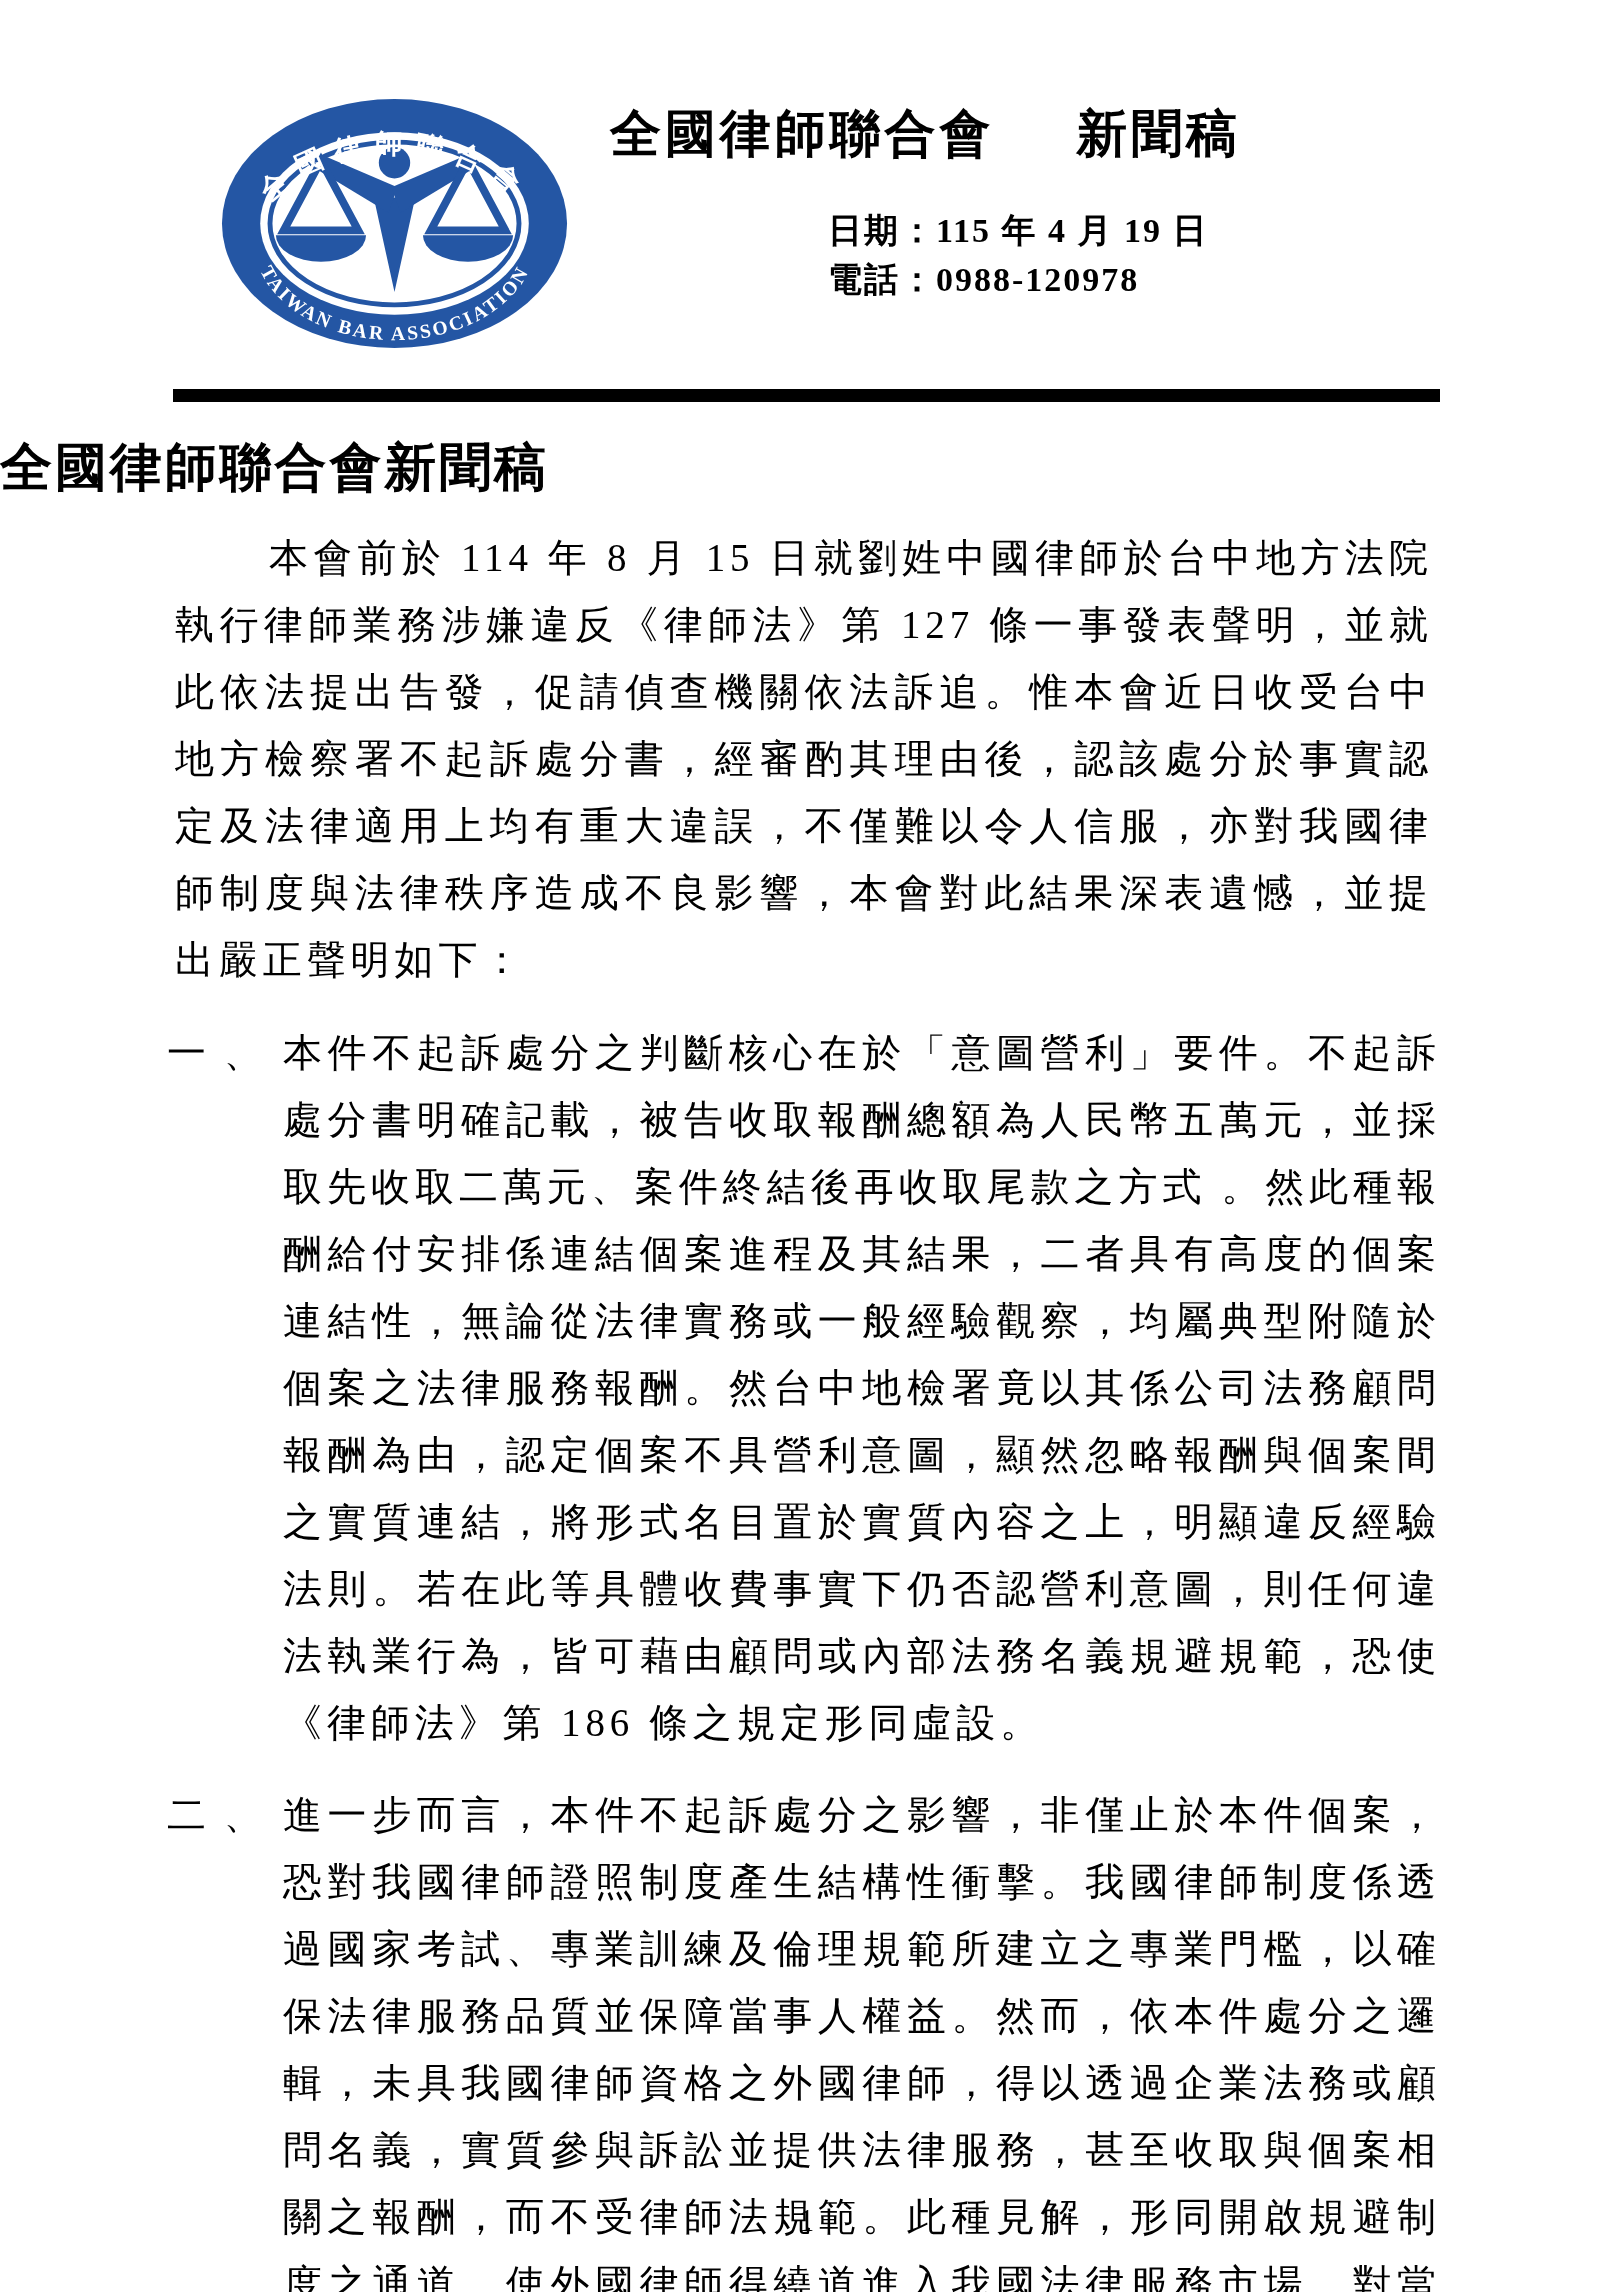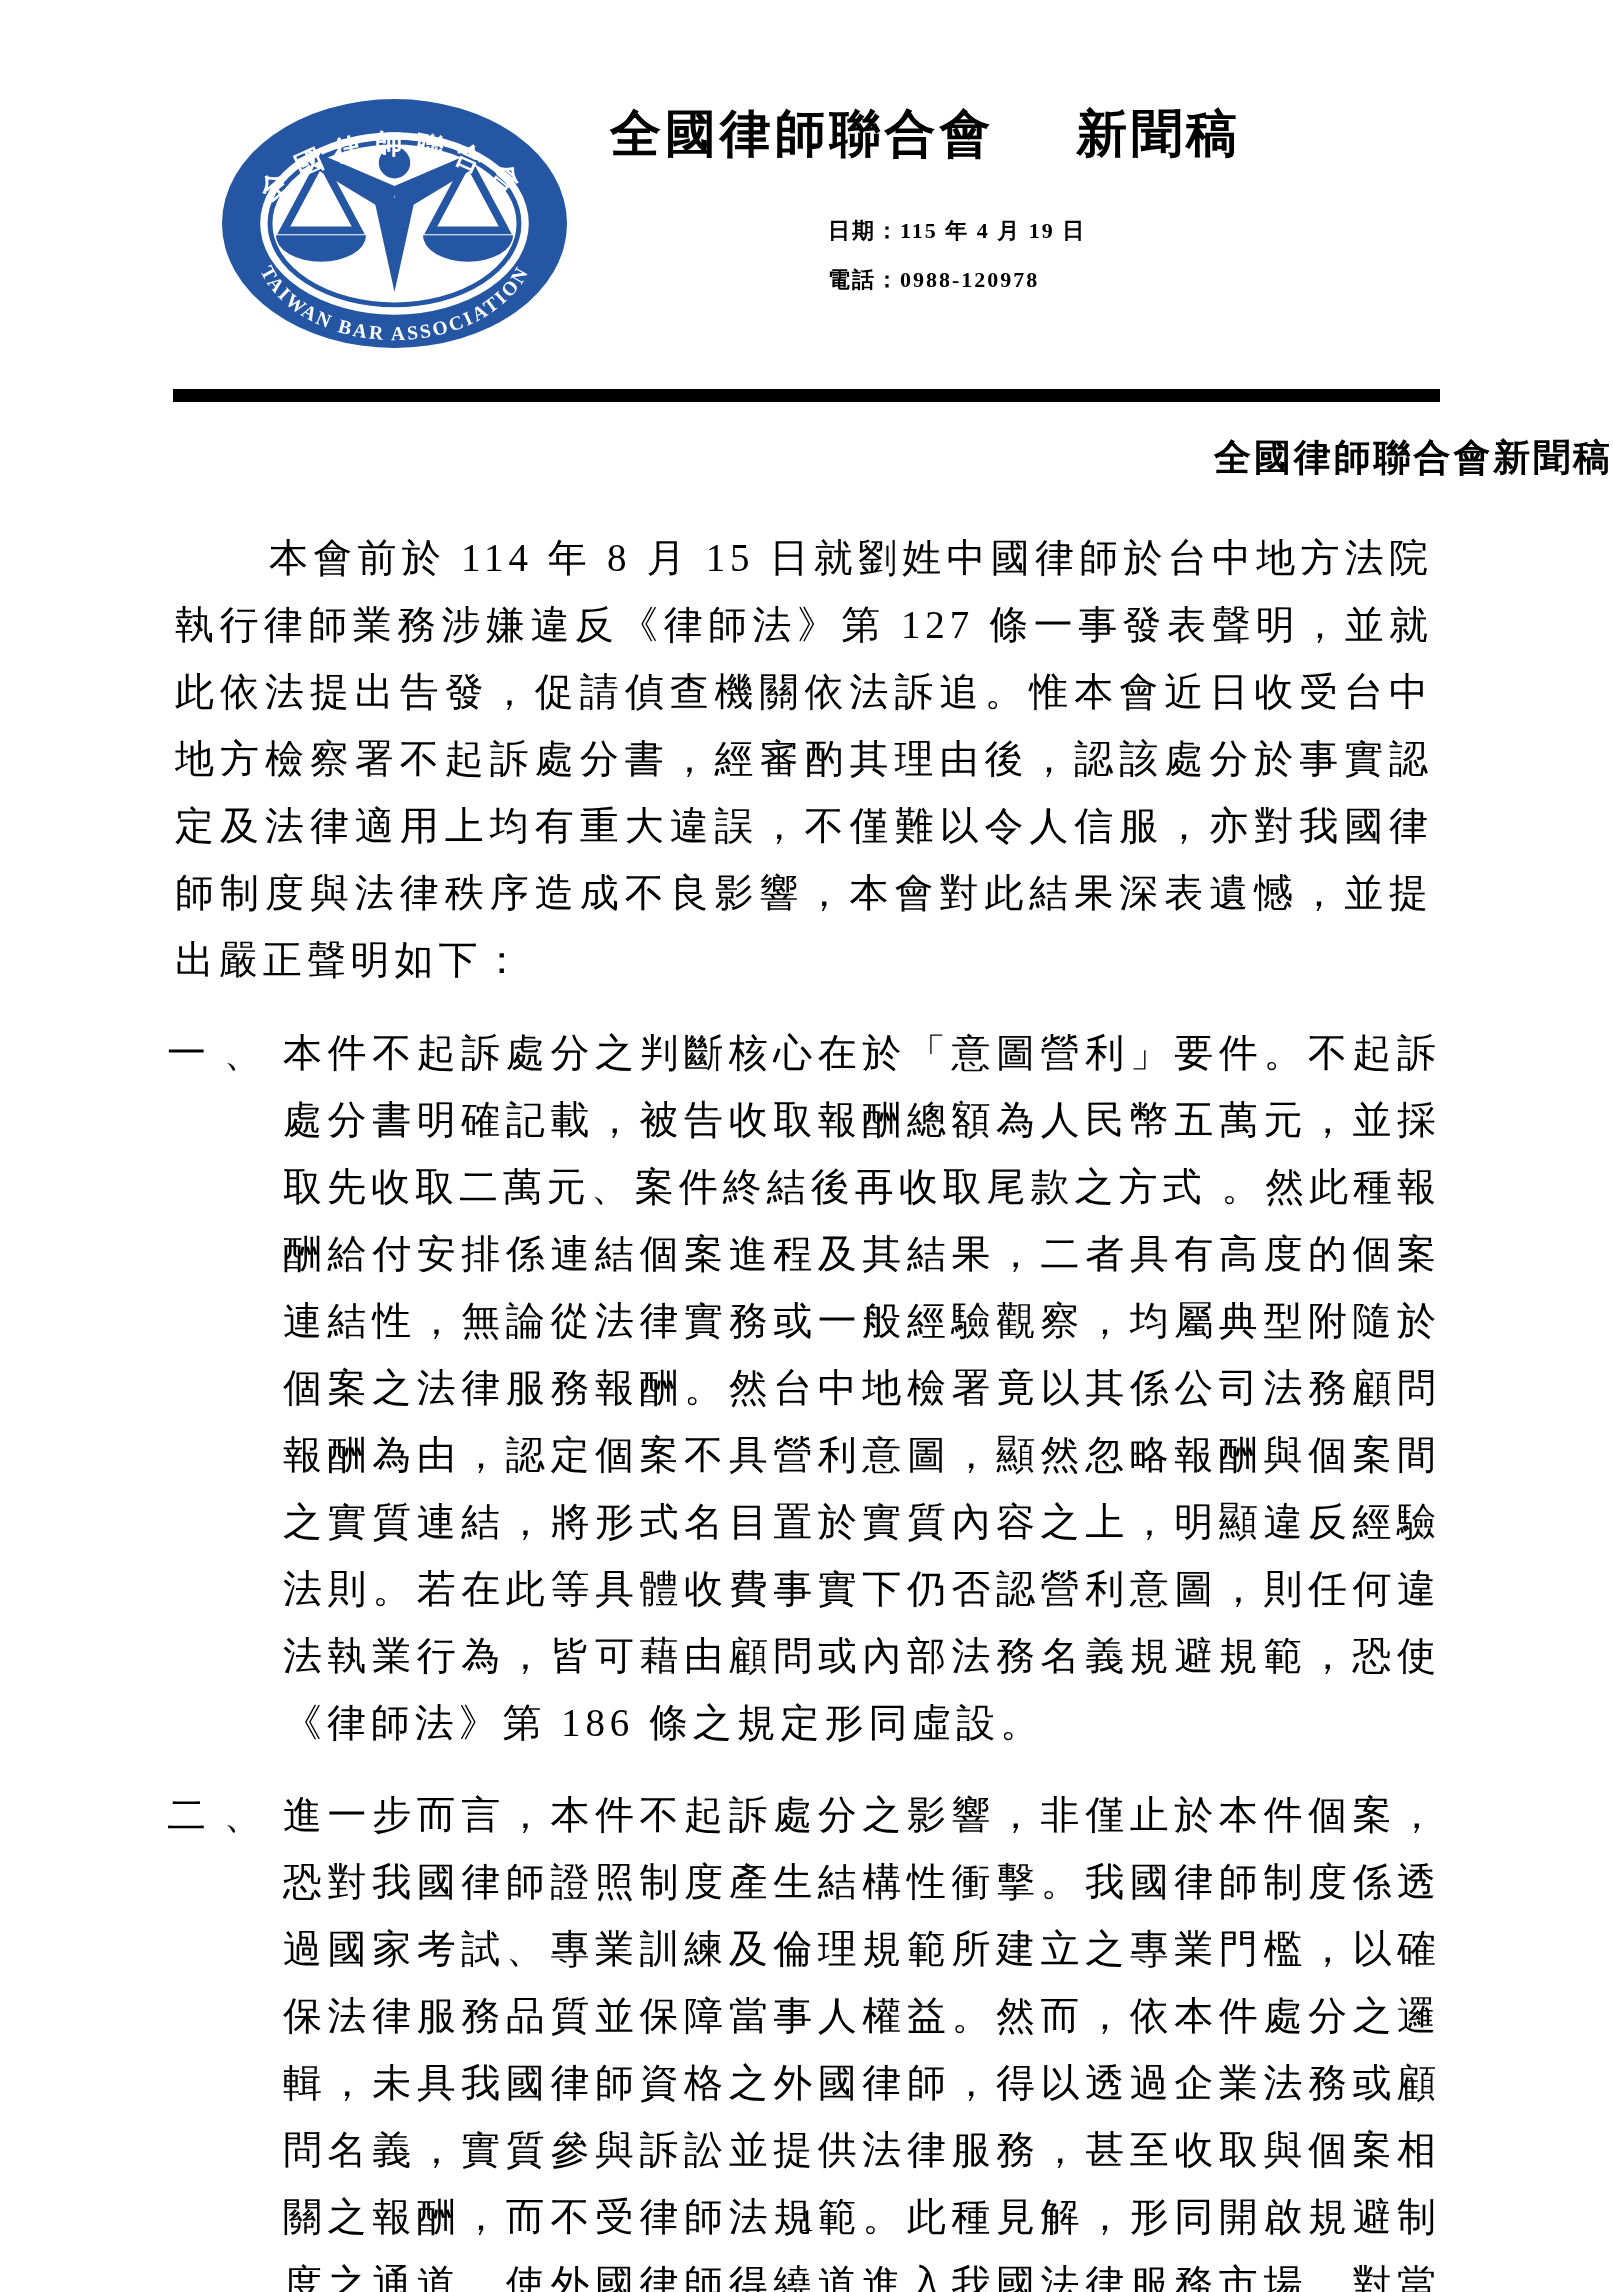--- a/index.html
+++ b/index.html
@@ -30,43 +30,43 @@
     gap: 82px;
     font-size: 51px;
     font-weight: bold;
     letter-spacing: 3.9px;
     white-space: nowrap;
   }
   .press-meta {
     position: absolute;
     left: 828px;
     top: 206px;
-    font-size: 22px;
+    font-size: 34px;
     font-weight: bold;
     line-height: 49px;
     letter-spacing: 2px;
     white-space: nowrap;
   }
   .divider {
     position: absolute;
     left: 173px;
     top: 389px;
     width: 1267px;
     height: 12.7px;
     background: #000000;
   }
 
   
   .doc-title {
     position: absolute;
     left: 0;
     top: 433px;
     width: 100%;
-    text-align: right;
-    font-size: 37px;
+    text-align: left;
+    font-size: 52px;
     font-weight: bold;
     letter-spacing: 2.9px;
   }
   .body-text {
     position: absolute;
     left: 167px;
     top: 516px;
     width: 1274px;
     font-size: 39px;
     line-height: 67px;

